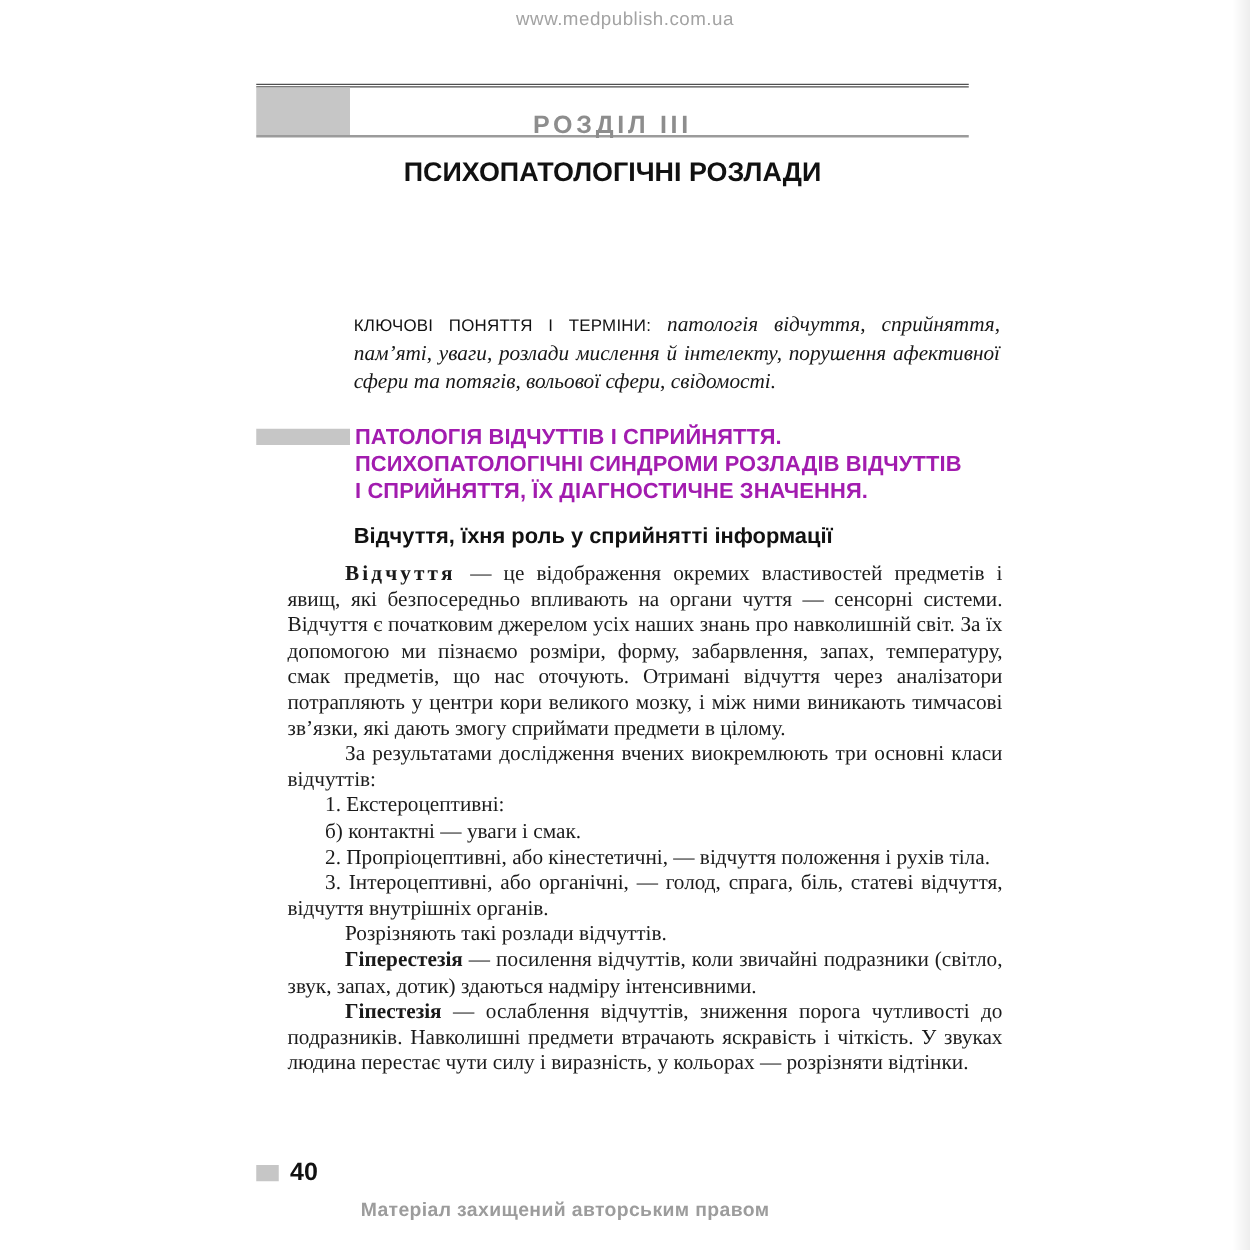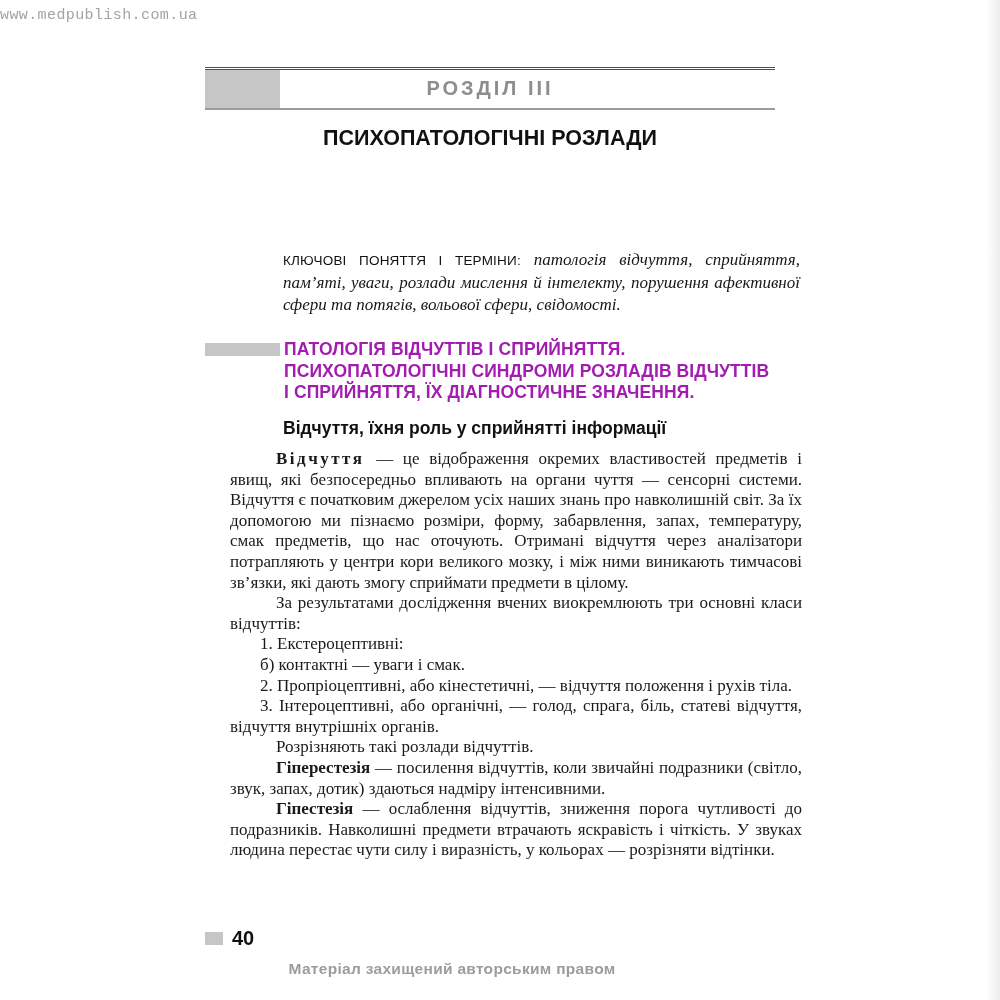--- a/index.html
+++ b/index.html
@@ -24,43 +24,43 @@
     position: absolute;
     right: 0; top: 0;
     width: 14px; height: 100%;
     background: linear-gradient(to right, rgba(0,0,0,0), rgba(0,0,0,0.07));
     pointer-events: none;
   }
   .site-url {
     position: absolute;
     left: 0; top: 7px;
     width: 1000px;
-    text-align: left;
-    font-family: Liberation Mono, monospace;
+    text-align: center;
+    font-family: Liberation Sans, sans-serif;
     font-size: 15px;
     color: #a3a3a3;
     letter-spacing: 0.4px;
   }
   .banner {
     position: absolute;
     left: 205px; top: 67px;
     width: 570px; height: 43px;
     border-top: 3px double #4f4f4f;
     border-bottom: 2px solid #9b9b9b;
     box-sizing: border-box;
   }
   .banner-block {
     position: absolute;
     left: 0; top: 0;
     width: 75px; height: 100%;
     background: #c6c6c6;
   }
   .banner-label {
     position: absolute;
-    left: 0; top: 0;
+    left: 0; top: 12px;
     width: 100%; height: 100%;
     line-height: 37px;
     text-align: center;
     font-family: "Liberation Sans", sans-serif;
     font-weight: bold;
     font-size: 20px;
     letter-spacing: 3px;
     color: #8d8d8d;
   }
   .title {

